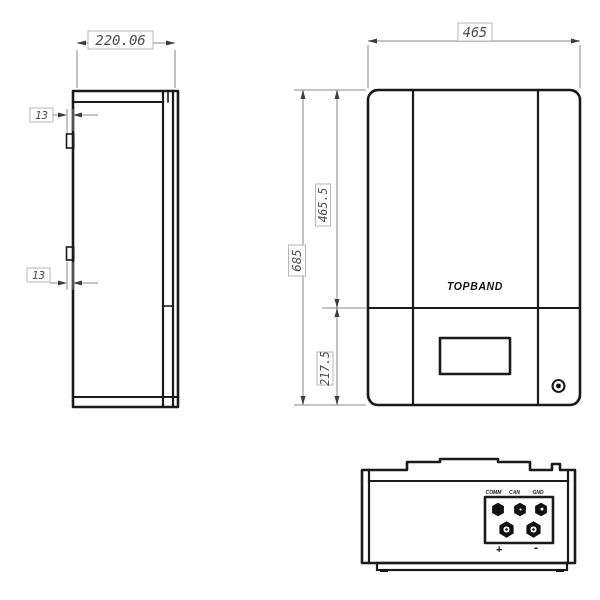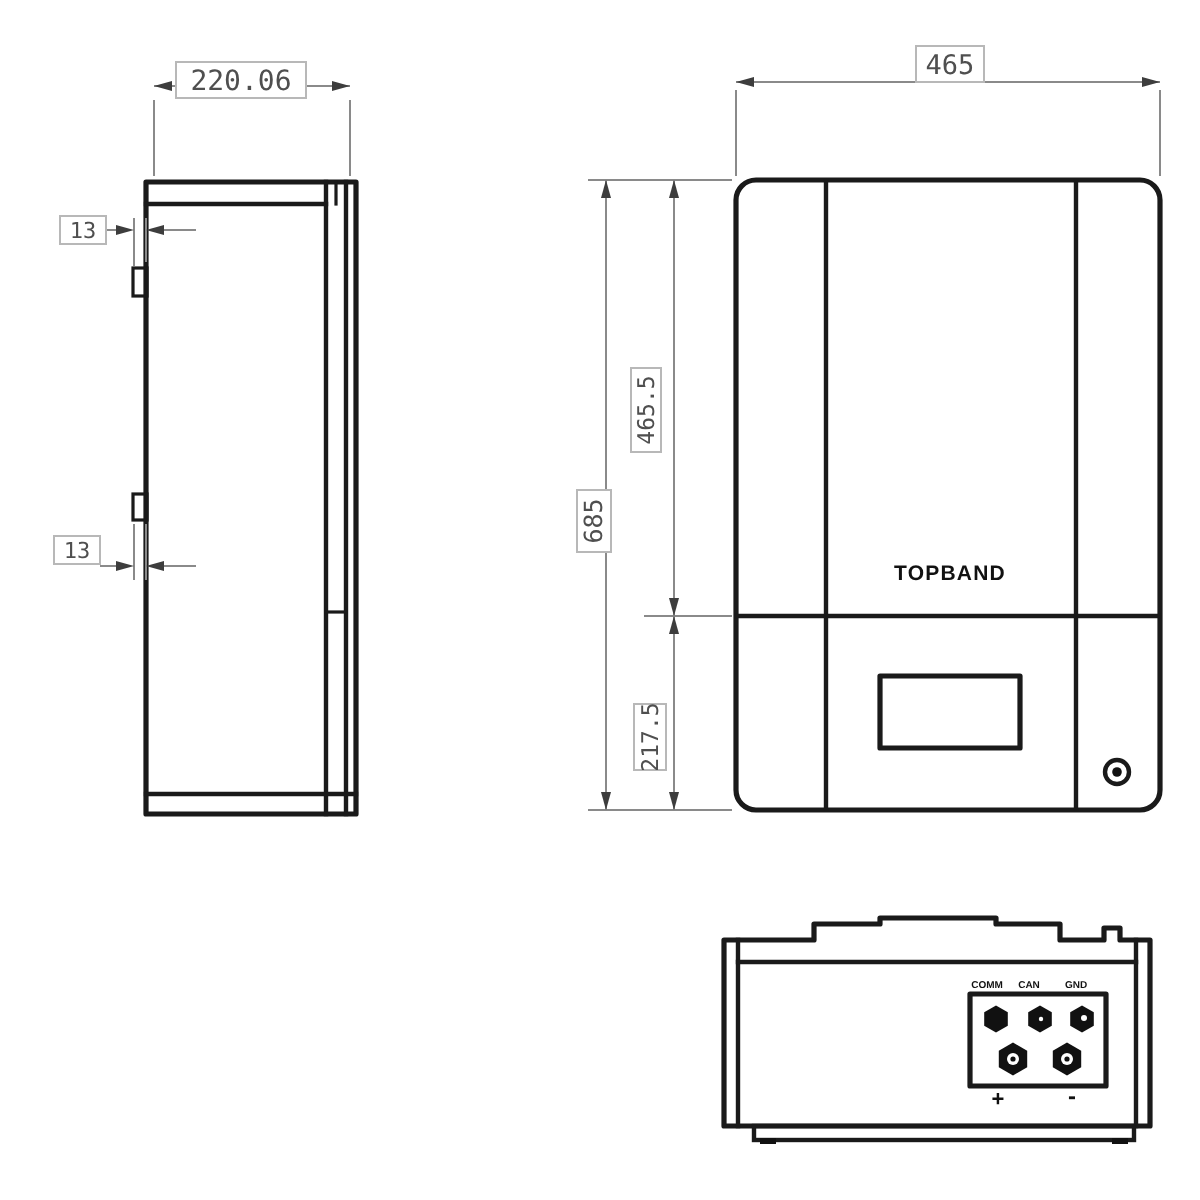--- a/index.html
+++ b/index.html
@@ -1,17 +1,17 @@
 <!DOCTYPE html>
 <html><head>
 <meta charset="utf-8">
 <style>
   html,body{margin:0;padding:0;background:#ffffff;}
   .stage{position:relative;width:596px;height:600px;background:#ffffff;overflow:hidden;
-         font-family:"Liberation Sans",sans-serif;}
+         font-family:"Liberation Sans",sans-serif;font-style:italic;}
   svg{position:absolute;left:0;top:0;}
   
   .ln{stroke:#1a1a1a;fill:none;stroke-width:2.6;stroke-linejoin:round;stroke-linecap:square;}
   .ln2{stroke:#1a1a1a;fill:none;stroke-width:2.2;stroke-linecap:square;}
   .ln1{stroke:#1a1a1a;fill:none;stroke-width:1.6;stroke-linecap:square;}
   
   .dim{stroke:#8a8a8a;fill:none;stroke-width:1;}
   .arr{fill:#3d3d3d;stroke:none;}
   
   .box{fill:#ffffff;stroke:#b8b8b8;stroke-width:1;}

